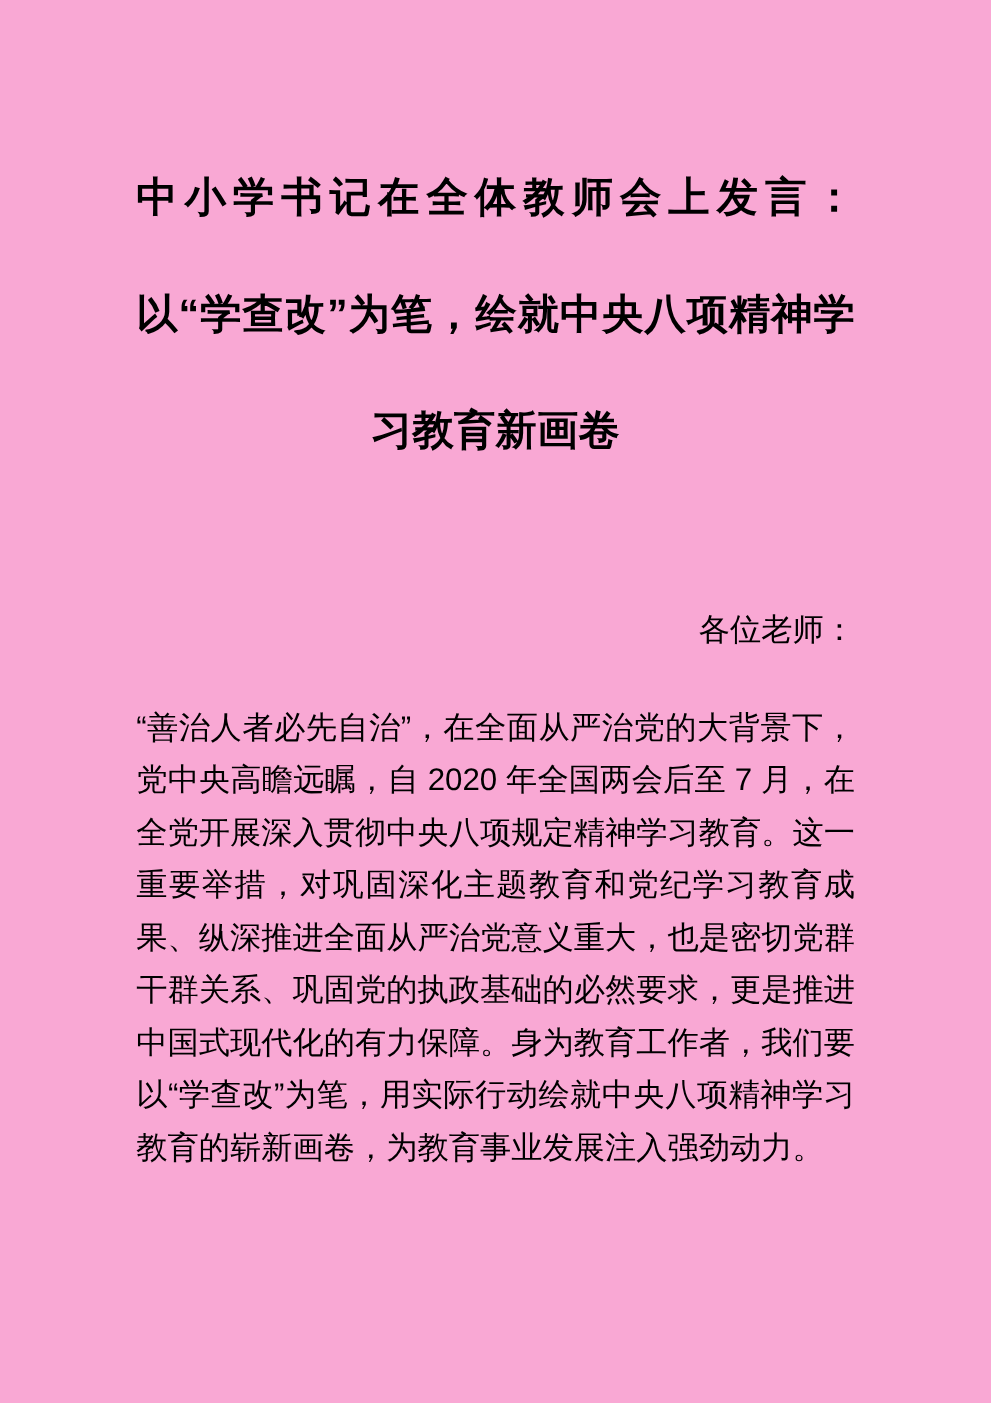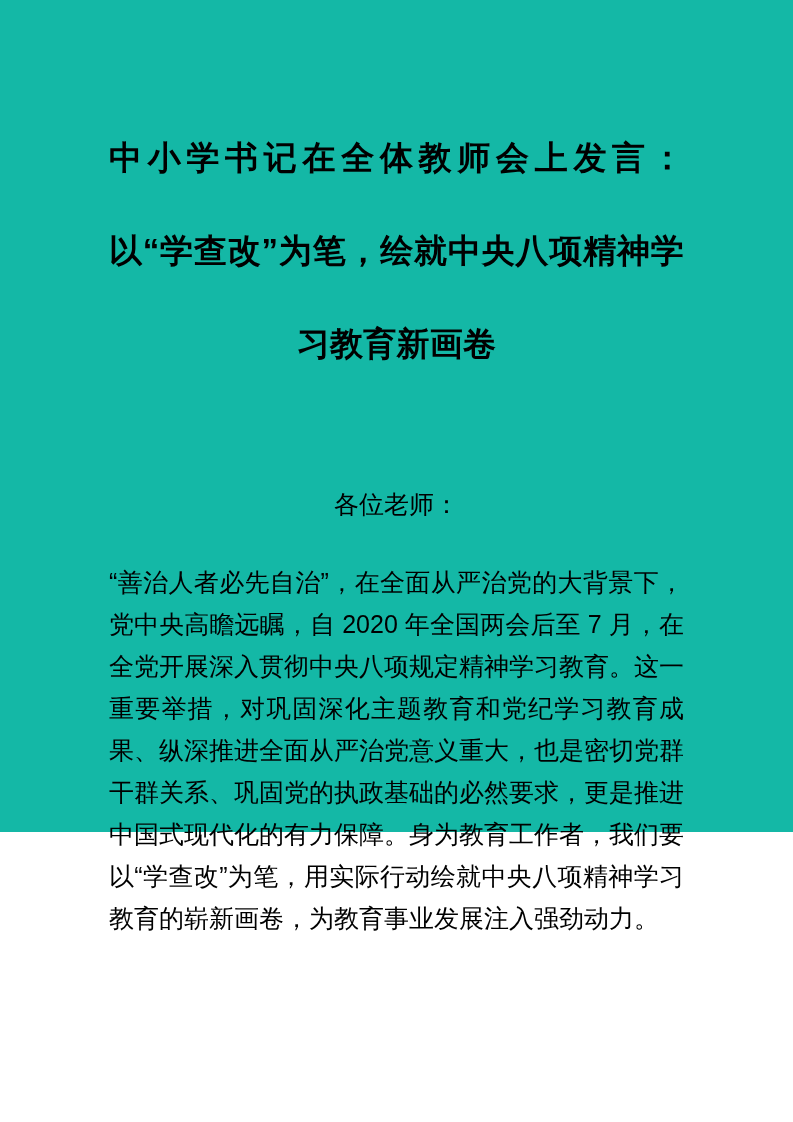--- a/index.html
+++ b/index.html
@@ -11,23 +11,23 @@
     width: 793px;
     height: 1122px;
     position: relative;
     font-family: "Liberation Sans", "DejaVu Sans", sans-serif;
     color: #000000;
     overflow: hidden;
   }
   .page {
     box-sizing: border-box;
     width: 793px;
-    height: 832px;
+    height: 1122px;
     padding: 16px;
-    background: #14b8a6;
+    background: #f9a8d4;
   }
   .content {
     position: absolute;
     left: 109px;
     top: 0;
     width: 575px;
   }
   .doc-title {
     margin: 0;
     padding: 0;
@@ -51,21 +51,21 @@
     top: 483px;
     left: 0;
     width: 575px;
   }
   .salutation {
     margin: 0;
     padding: 0;
     font-size: 25px;
     line-height: 42px;
     font-weight: normal;
-    text-align: center;
+    text-align: right;
     color: #000000;
   }
   .body-block {
     position: absolute;
     top: 561px;
     left: 0;
     width: 575px;
   }
   .body-paragraph {
     margin: 0;

